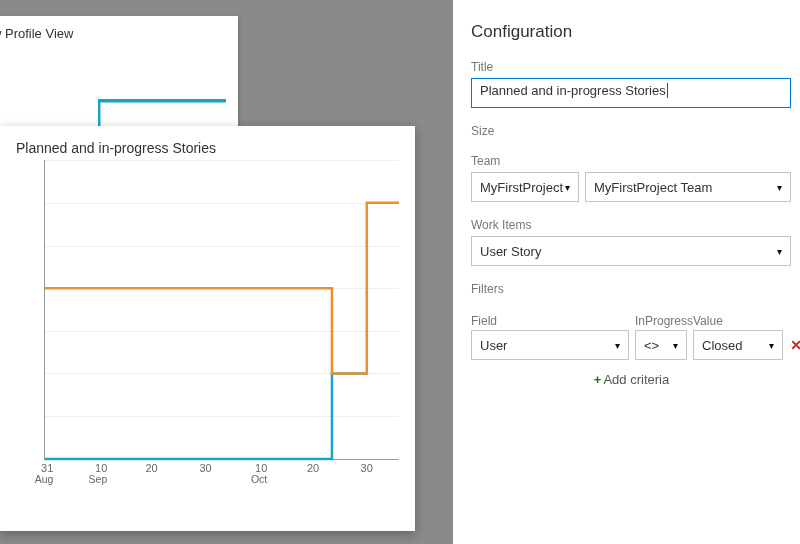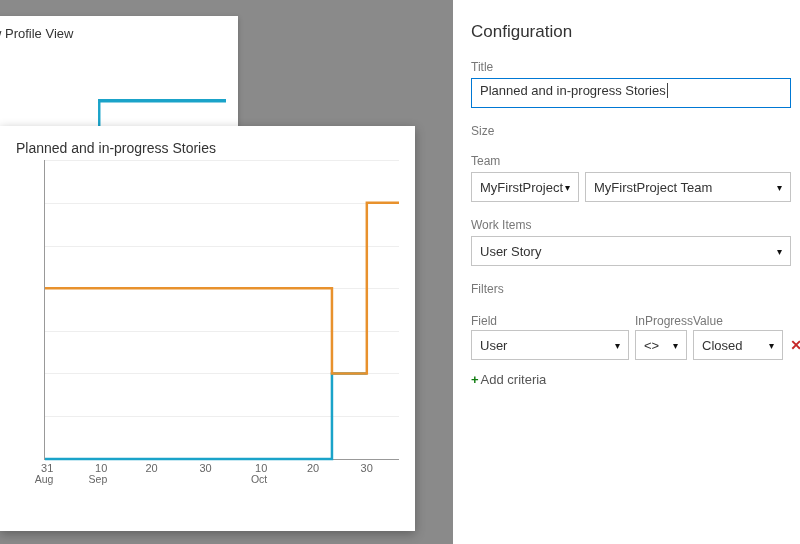--- a/index.html
+++ b/index.html
@@ -193,20 +193,21 @@
     font-size: 14px;
     width: 14px;
     text-align: center;
     cursor: pointer;
     font-weight: bold;
   }
   .add-criteria {
     margin-top: 12px;
     font-size: 13px;
     color: #555;
+    text-align: center;
   }
   .add-criteria .plus {
     color: #107c10;
     font-weight: bold;
     margin-right: 2px;
   }
 </style>
 </head>
 <body>
 

